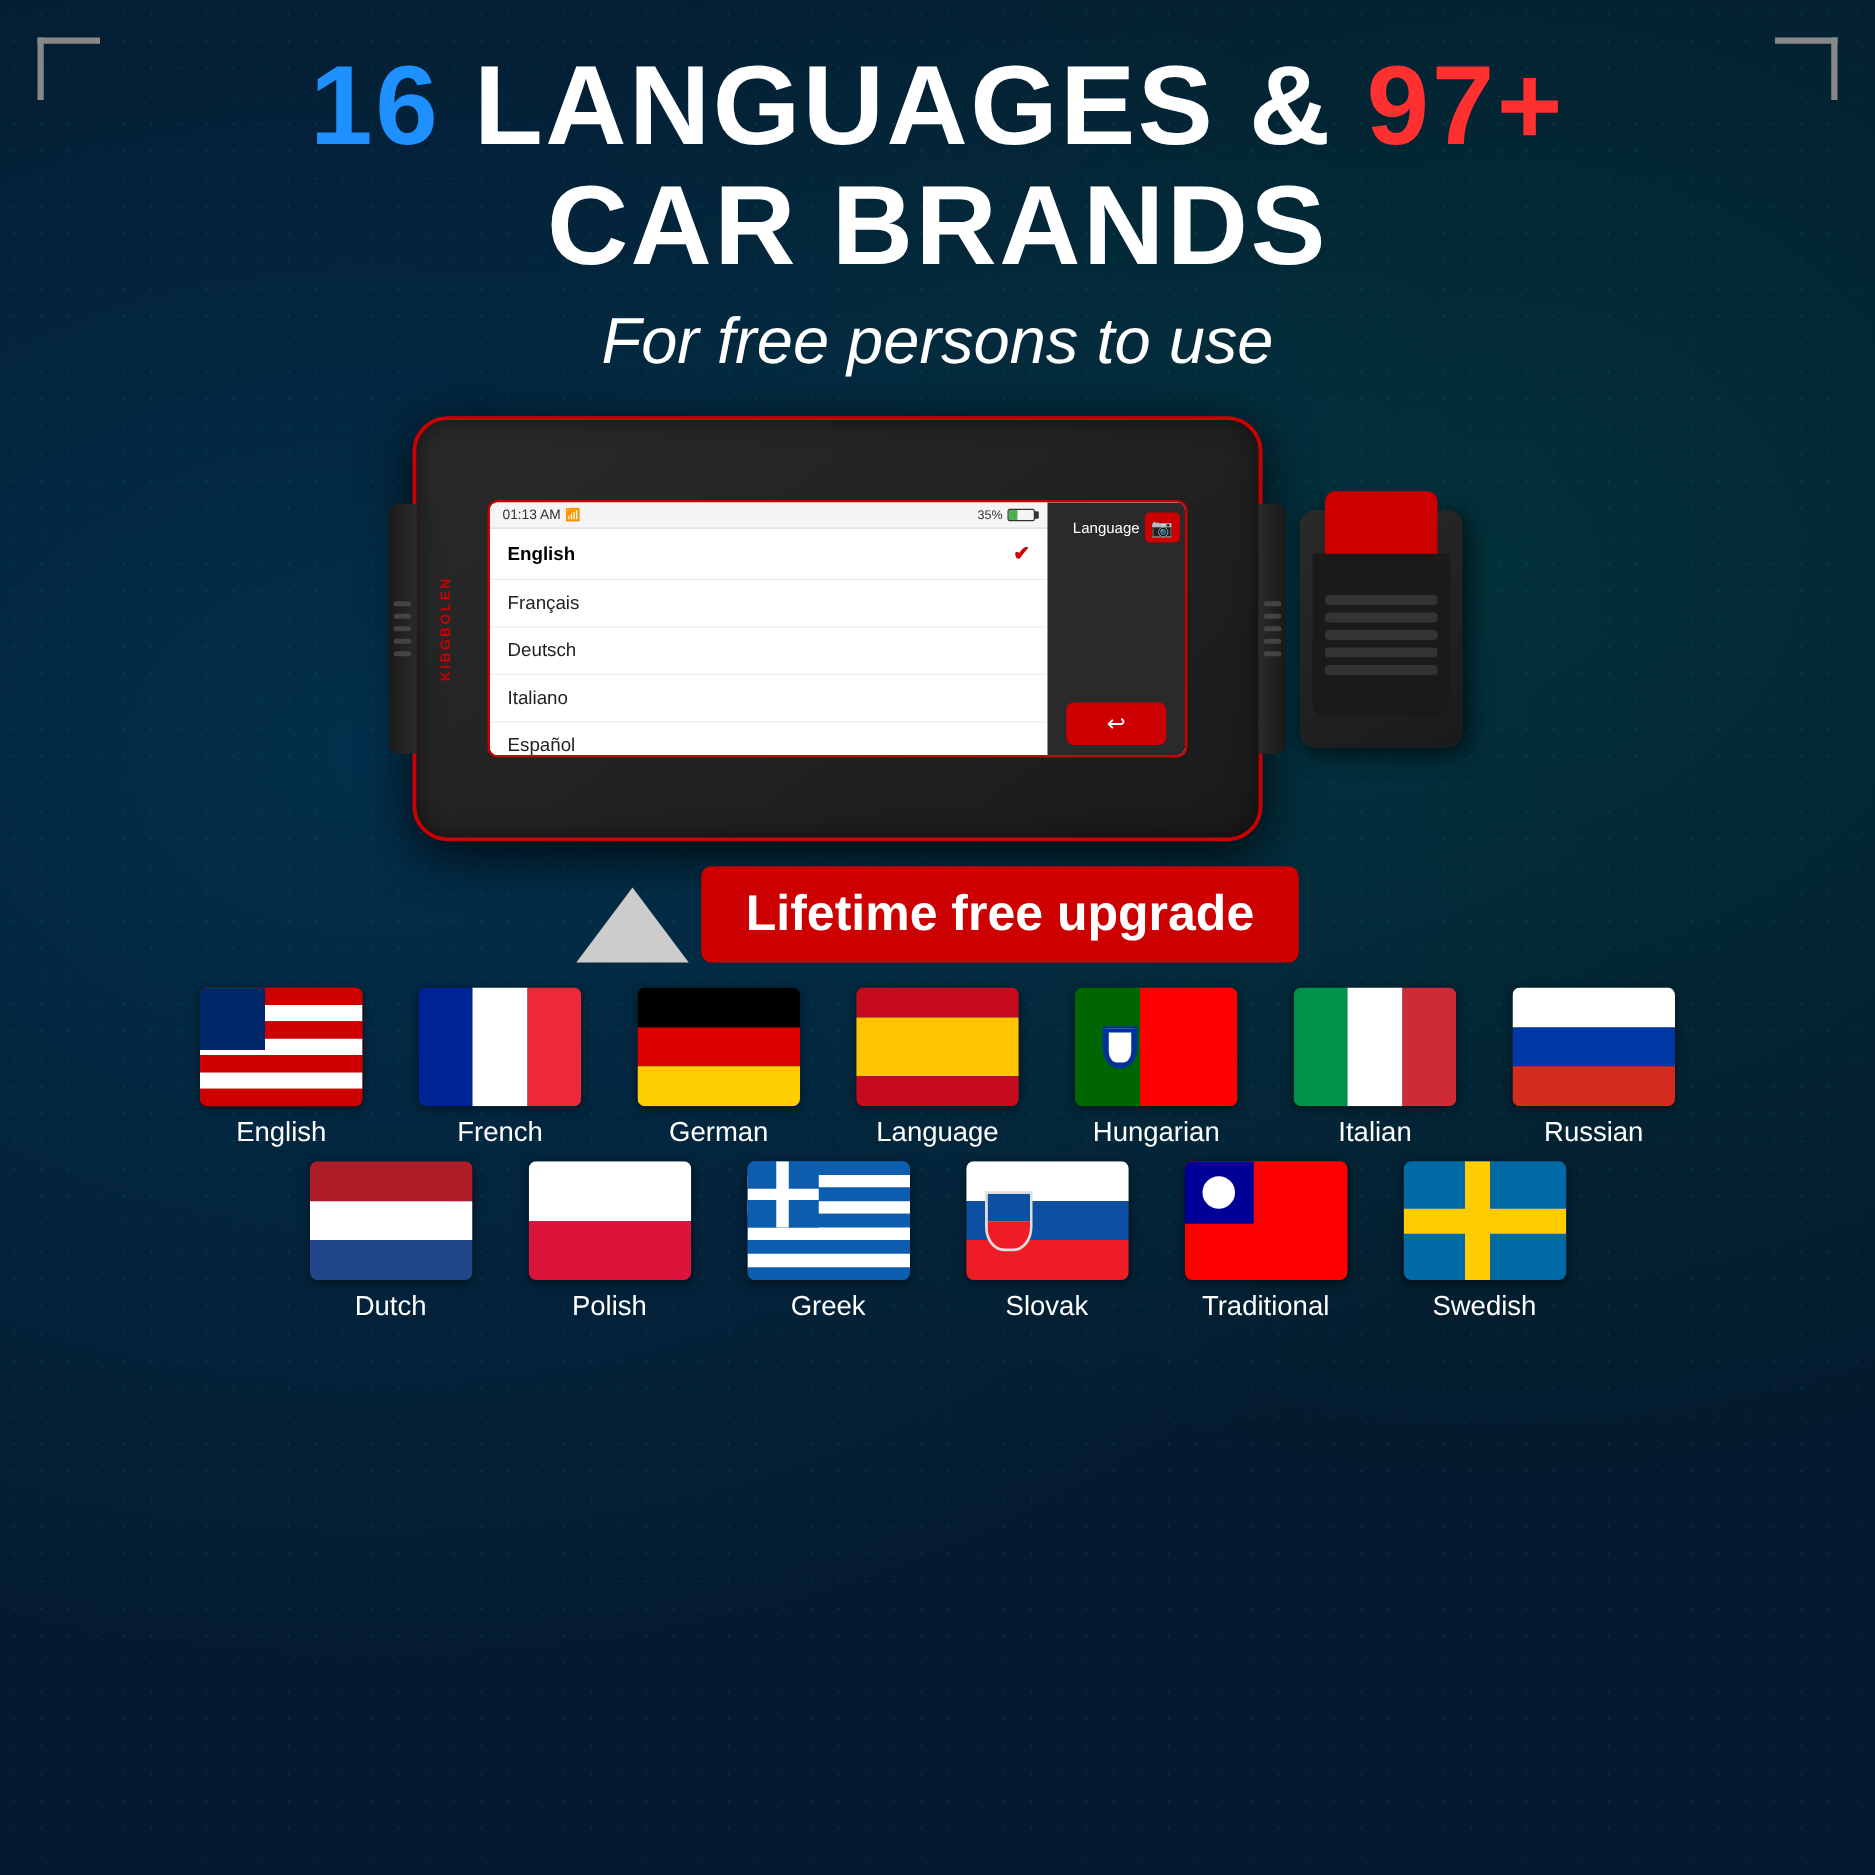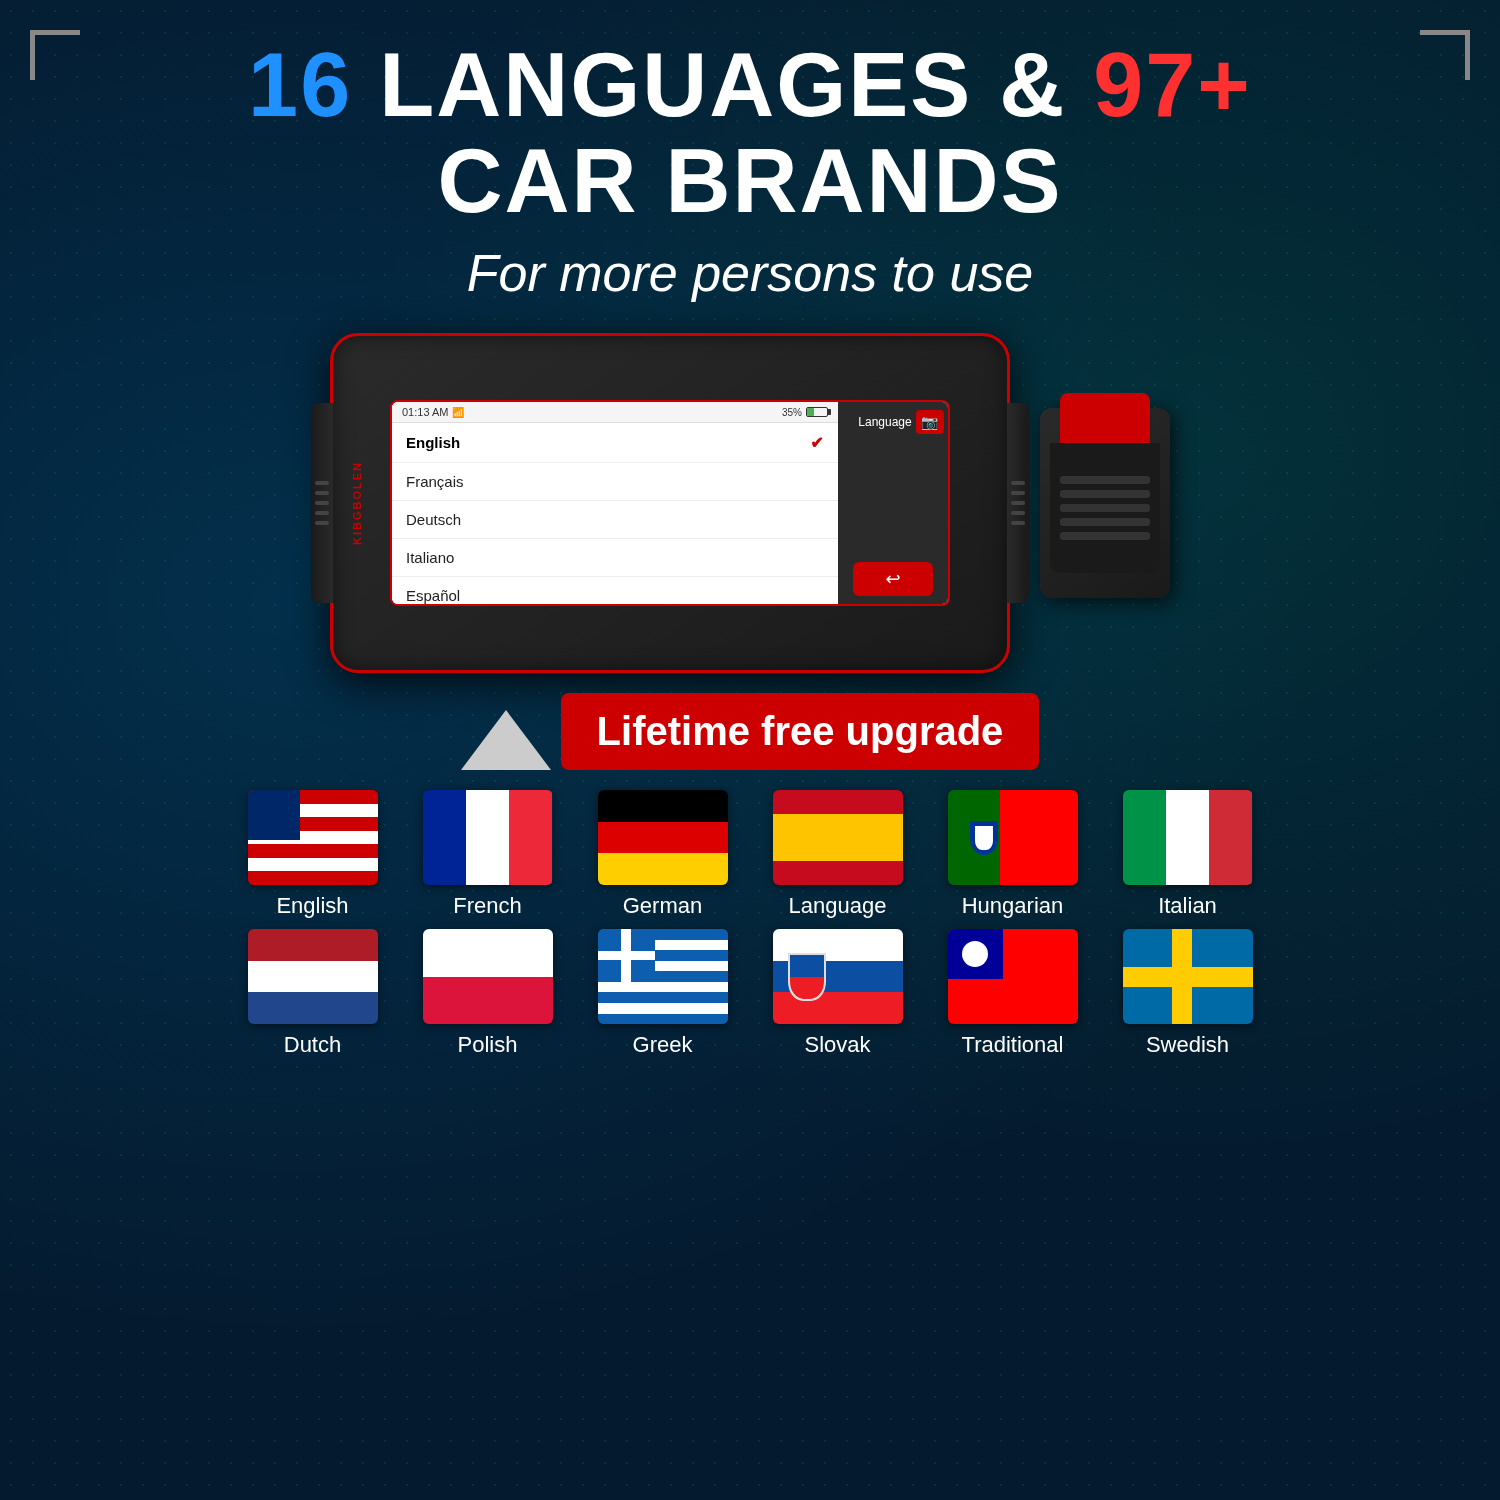--- a/index.html
+++ b/index.html
@@ -651,21 +651,21 @@
 
 <div class="content">
 
   <div class="header">
     <div class="header-line1">
       <span class="blue">16</span>
       <span class="white"> LANGUAGES &amp;</span>
       <span class="red">97+</span>
     </div>
     <div class="header-line2">CAR BRANDS</div>
-    <div class="subtitle">For more persons to use</div>
+    <div class="subtitle">For free persons to use</div>
   </div>
 
   <div class="device-section">
 
     <div class="scanner">
 
       <div class="scanner-left-grip">
         <div class="grip-line"></div>
         <div class="grip-line"></div>
         <div class="grip-line"></div>
@@ -810,20 +810,28 @@
 
       <div class="flag-item">
         <div class="flag-box flag-it">
           <div class="green"></div>
           <div class="white"></div>
           <div class="red"></div>
         </div>
         <span class="flag-label">Italian</span>
       </div>
 
+      <div class="flag-item">
+        <div class="flag-box flag-ru">
+          <div class="white"></div>
+          <div class="blue"></div>
+          <div class="red"></div>
+        </div>
+        <span class="flag-label">Russian</span>
+      </div>
 
     </div>
 
     <div class="flags-row">
 
       <div class="flag-item">
         <div class="flag-box flag-nl">
           <div class="red"></div>
           <div class="white"></div>
           <div class="blue"></div>

